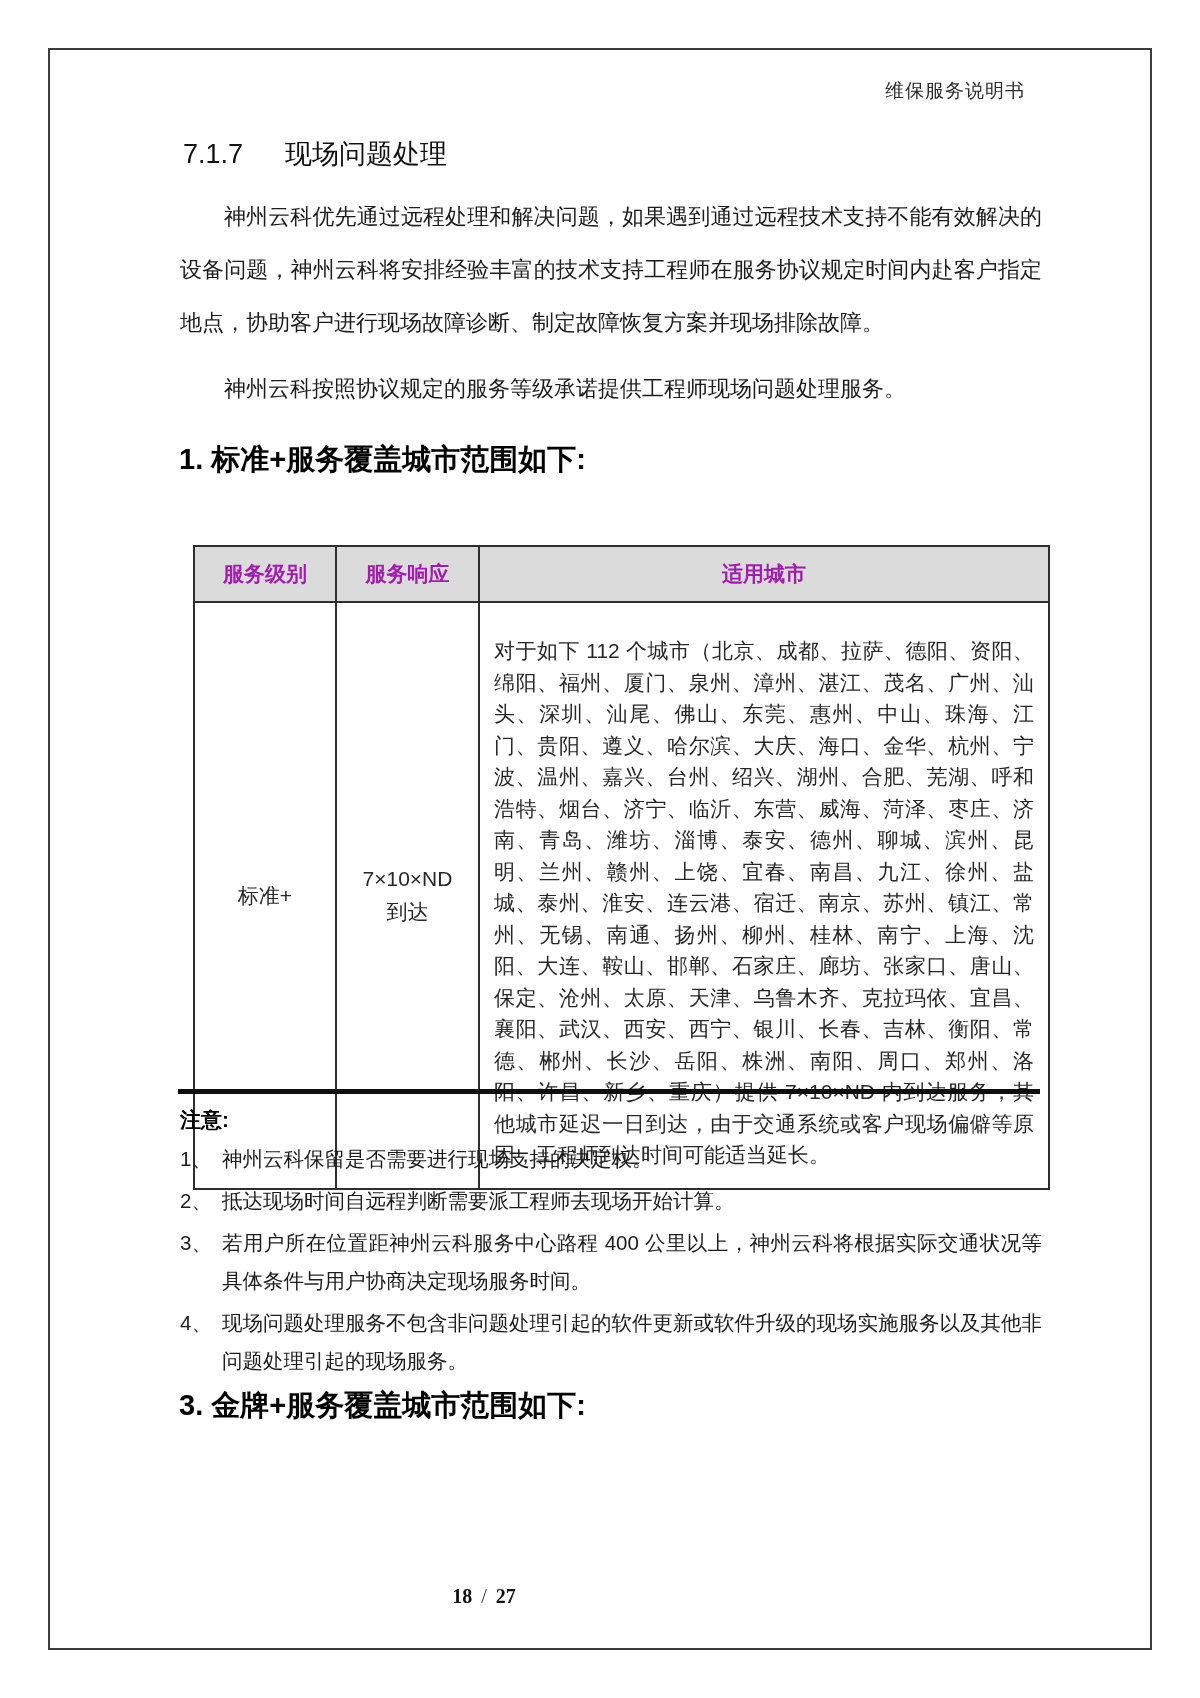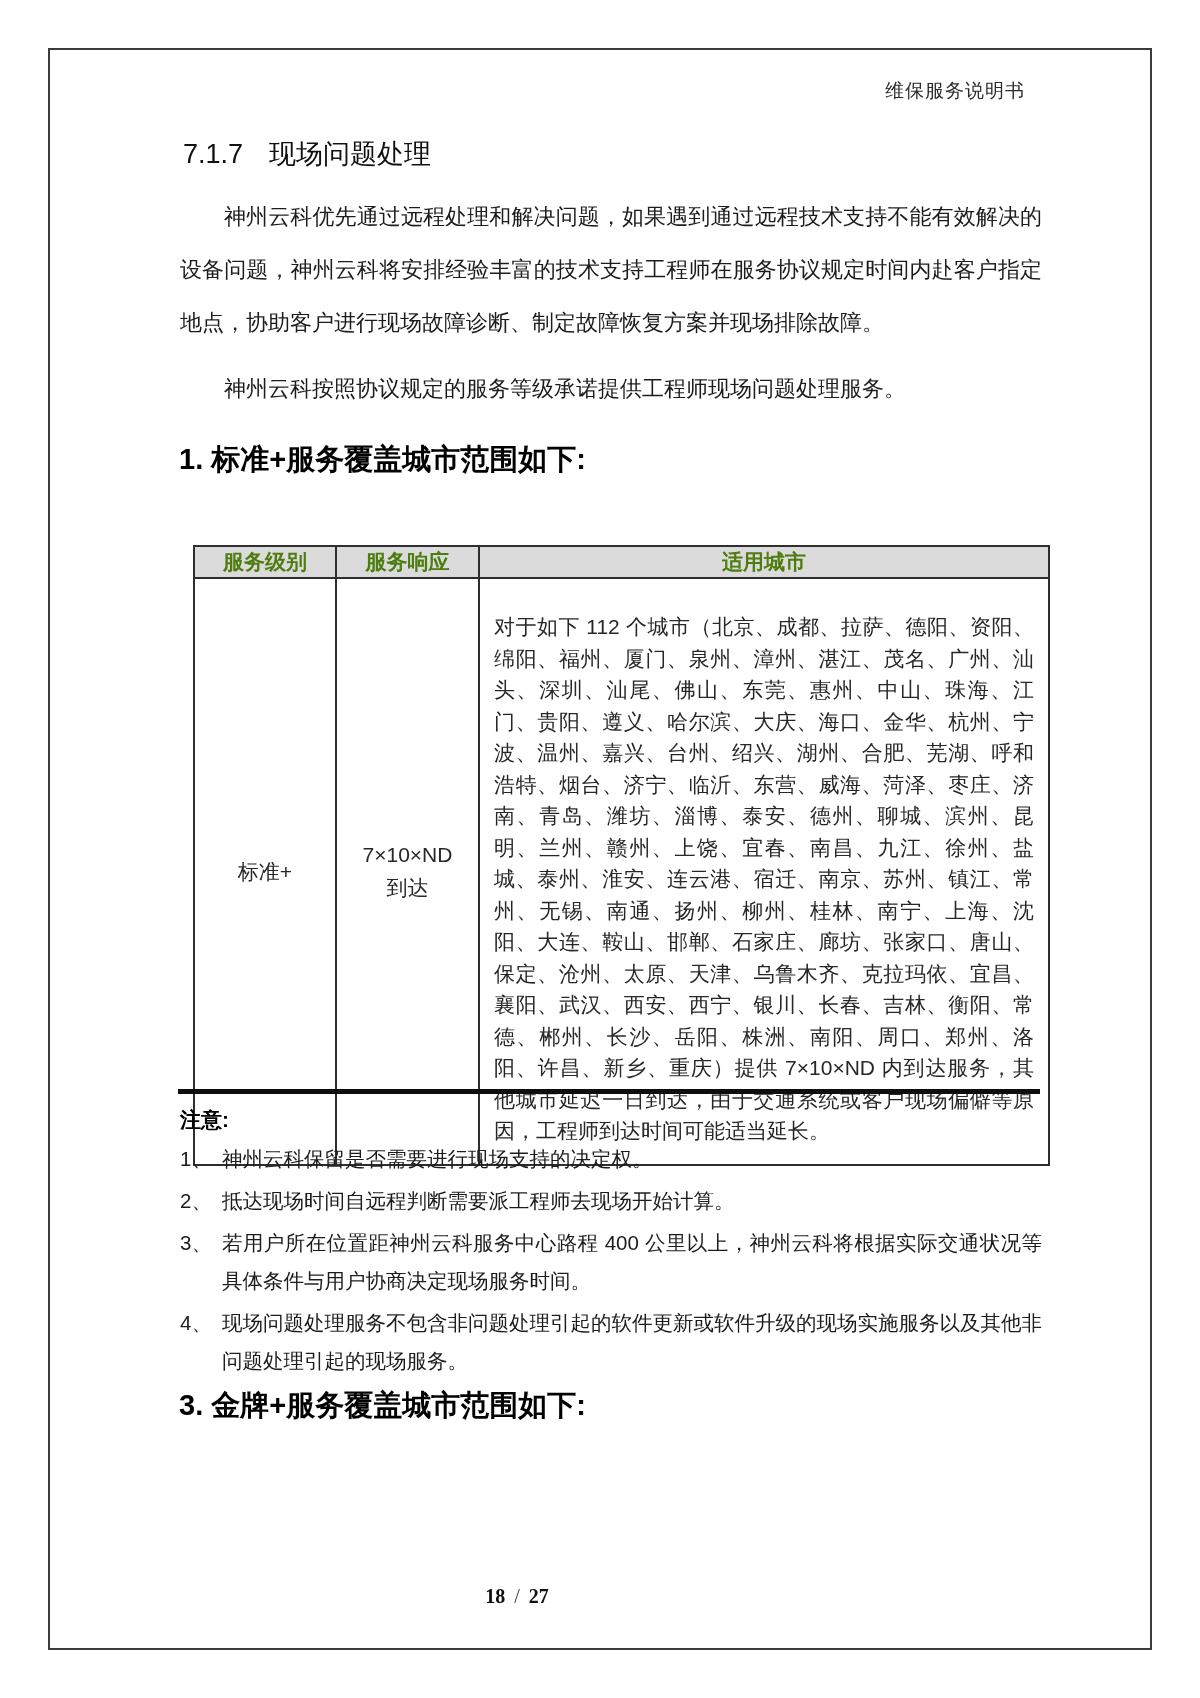--- a/index.html
+++ b/index.html
@@ -26,21 +26,21 @@
     color: #2b2b2b;
     letter-spacing: 1px;
   }
   .section-heading {
     position: absolute;
     left: 183px; top: 136px;
     font-size: 27px;
     font-weight: 500;
     color: #111;
   }
-  .section-heading .sec-num { margin-right: 26px; }
+  .section-heading .sec-num { margin-right: 42px; }
   .para {
     position: absolute;
     left: 180px; width: 862px;
     font-size: 22px;
     line-height: 53px;
     text-align: justify;
     text-indent: 2em;
     color: #1c1c1c;
   }
   .para-1 { top: 190px; }
@@ -59,24 +59,24 @@
     left: 193px; top: 545px;
     width: 855px;
     border-collapse: collapse;
     table-layout: fixed;
   }
   .service-table th, .service-table td {
     border: 2px solid #2e2e2e;
   }
   .service-table th {
     background: #dbdbdb;
-    height: 32px;
+    height: 56px;
     font-size: 21px;
     font-weight: 700;
-    color: #4d7c0f;
+    color: #a21caf;
     text-align: center;
     vertical-align: middle;
   }
   .col-level { width: 142px; }
   .col-response { width: 143px; }
   .col-cities { width: 570px; }
   .service-table td {
     vertical-align: middle;
     font-size: 21px;
     color: #272727;
@@ -124,21 +124,20 @@
     text-align: justify;
   }
   .page-footer {
     position: absolute;
     top: 1585px; left: 0;
     width: 968px;
     text-align: center;
     font-family: "Liberation Serif", serif;
     font-size: 20px;
     color: #111;
-    margin-left: 33px;
   }
   .page-footer .num { font-weight: 700; }
   .page-footer .sep { margin: 0 9px; font-weight: 400; color: #333; }
 </style>
 </head>
 <body>
 
 <div class="page-frame"></div>
 
 <div class="doc-header">维保服务说明书</div>

